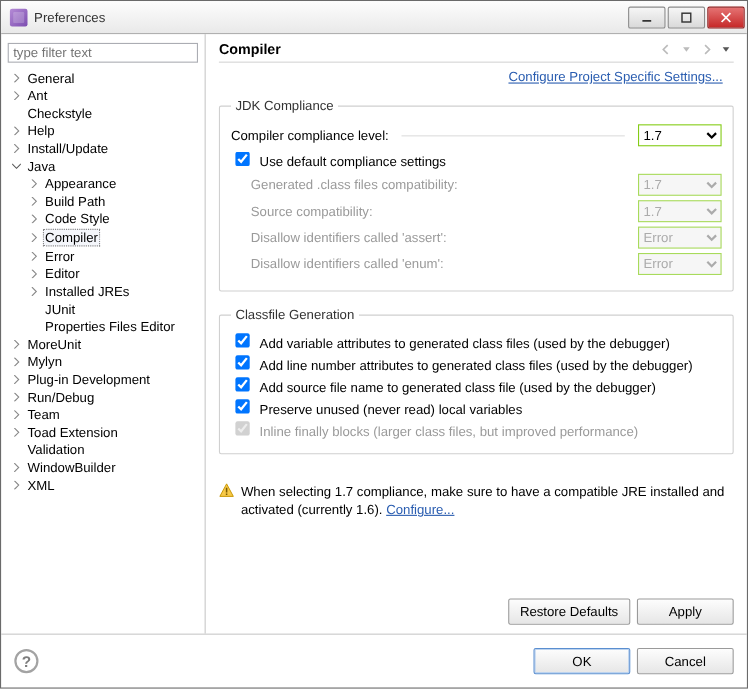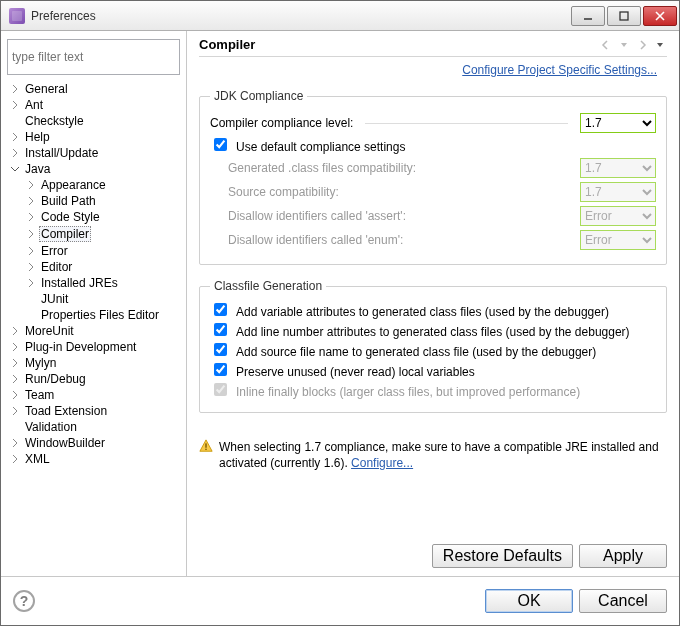--- a/index.html
+++ b/index.html
@@ -52,21 +52,21 @@
     border-bottom: 1px solid #c8c8c8;
   }
   .sidebar {
     width: 186px;
     border-right: 1px solid #c8c8c8;
     padding: 8px 6px;
     overflow: hidden;
   }
   .filter {
     width: 100%;
-    height: 36px;
+    height: 18px;
     border: 1px solid #abadb3;
     padding: 2px 4px;
     font-size: 12px;
     color:#777;
     background:#fff;
   }
   .tree { margin-top: 6px; }
   .tree-item {
     display: flex;
     align-items: center;
@@ -144,21 +144,21 @@
   .pane-buttons {
     margin-top:auto;
     display:flex; justify-content:flex-end; gap:6px;
     padding-top:8px;
   }
   button.btn {
     min-width:88px;height:24px;
     border:1px solid #9a9a9a;
     background:linear-gradient(#fdfdfd,#e6e6e6);
     border-radius:2px;
-    font-size:16px;
+    font-size:12px;
     padding:0 10px;
   }
   button.btn.default { border:1px solid #5a8ed0; box-shadow:0 0 0 1px #bcd3ef inset;}
   
   .footer {
     height: 48px;
     display:flex; align-items:center;
     padding: 0 12px;
   }
   .help-icon {
@@ -312,29 +312,29 @@
             </svg>
           </span>
           <span class="lbl">MoreUnit</span>
         </div>
       <div class="tree-item">
           <span class="twist">
             <svg viewBox="0 0 8 8">
               <path d="M2 0 L6 4 L2 8" fill="none" stroke="#888"></path>
             </svg>
           </span>
+          <span class="lbl">Mylyn</span>
+        </div>
+      <div class="tree-item">
+          <span class="twist">
+            <svg viewBox="0 0 8 8">
+              <path d="M2 0 L6 4 L2 8" fill="none" stroke="#888"></path>
+            </svg>
+          </span>
           <span class="lbl">Plug-in Development</span>
-        </div>
-      <div class="tree-item">
-          <span class="twist">
-            <svg viewBox="0 0 8 8">
-              <path d="M2 0 L6 4 L2 8" fill="none" stroke="#888"></path>
-            </svg>
-          </span>
-          <span class="lbl">Mylyn</span>
         </div>
       <div class="tree-item">
           <span class="twist">
             <svg viewBox="0 0 8 8">
               <path d="M2 0 L6 4 L2 8" fill="none" stroke="#888"></path>
             </svg>
           </span>
           <span class="lbl">Run/Debug</span>
         </div>
       <div class="tree-item">

